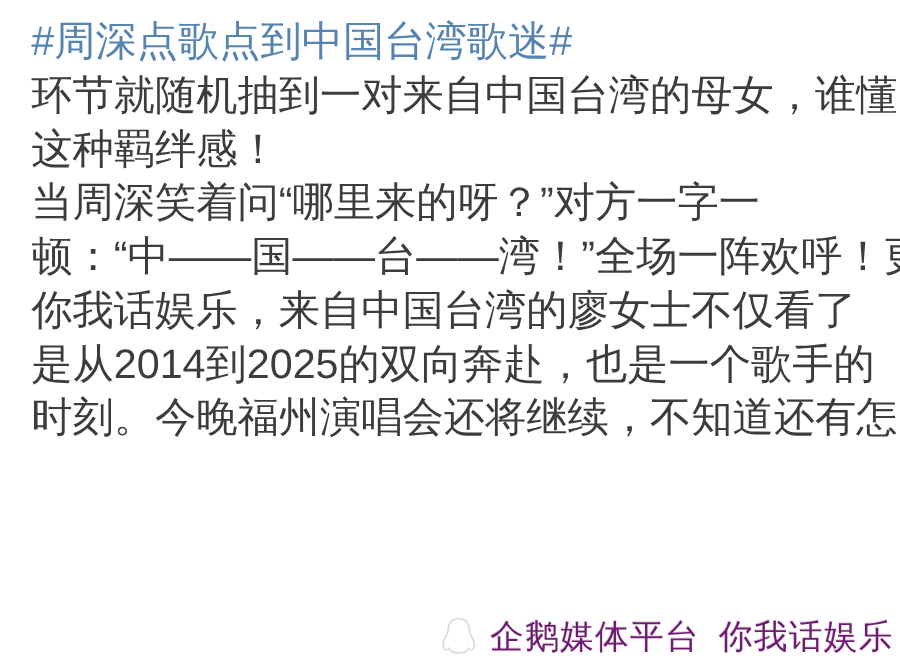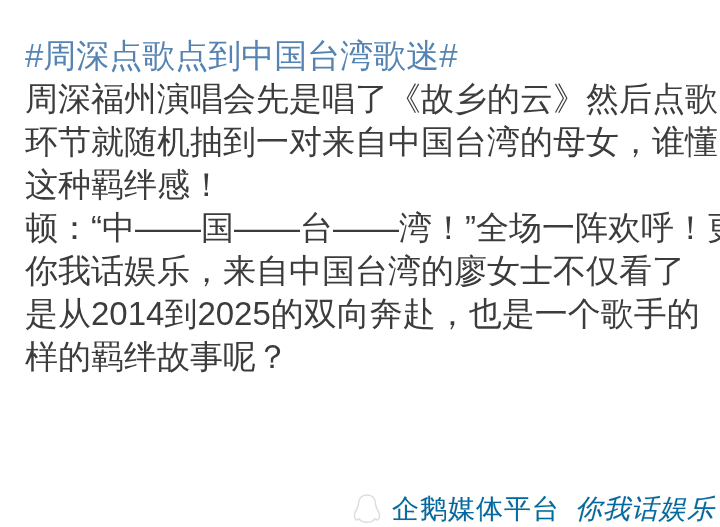--- a/index.html
+++ b/index.html
@@ -20,60 +20,58 @@
     font-size: 33px;
     line-height: 43px;
     color: #3c3c3c;
   }
   .line {
     white-space: nowrap;
   }
   .hashtag {
     color: #5584b3;
     cursor: pointer;
-    margin-top: 23px;
   }
   .watermark {
     position: absolute;
     right: 5px;
     bottom: 1px;
     display: flex;
     align-items: center;
     gap: 9px;
     font-size: 27px;
     line-height: 32px;
-    color: #0369a1;
+    color: #701a75;
     text-shadow: 0.5px 0.5px 0 #f7f6f4, -0.5px -0.5px 0 #dbd9d4;
     letter-spacing: 1px;
     white-space: nowrap;
   }
   .watermark .penguin {
     width: 32px;
     height: 34px;
     display: block;
   }
   .wm-account {
     margin-left: 6px;
-    font-style: italic;
   }
 </style>
 </head>
 <body>
 
 <div class="page">
 
   <div class="text-block">
     <div class="line hashtag">#周深点歌点到中国台湾歌迷#</div>
-    <div class="line">周深福州演唱会先是唱了《故乡的云》然后点歌</div>
     <div class="line">环节就随机抽到一对来自中国台湾的母女，谁懂</div>
     <div class="line">这种羁绊感！</div>
+    <div class="line">当周深笑着问“哪里来的呀？”对方一字一</div>
     <div class="line">顿：“中——国——台——湾！”全场一阵欢呼！更</div>
     <div class="line">你我话娱乐，来自中国台湾的廖女士不仅看了</div>
     <div class="line">是从2014到2025的双向奔赴，也是一个歌手的</div>
-    <div class="line">样的羁绊故事呢？</div>
+    <div class="line">时刻。今晚福州演唱会还将继续，不知道还有怎</div>
   </div>
 
   <div class="watermark">
     <span>
       <svg class="penguin" viewBox="0 0 34 36" xmlns="http://www.w3.org/2000/svg">
         <path d="M17 3 C11 3 8 7.5 8 12.5 C8 14.5 7.2 16.5 5.8 18.8 C3.8 22 3 26.5 4.6 28.6 C5.7 30 7.6 29.8 8.8 28.4 C9.9 30.8 12.9 32.2 17 32.2 C21.1 32.2 24.1 30.8 25.2 28.4 C26.4 29.8 28.3 30 29.4 28.6 C31 26.5 30.2 22 28.2 18.8 C26.8 16.5 26 14.5 26 12.5 C26 7.5 23 3 17 3 Z" fill="rgba(255,255,255,0.5)" stroke="#e0deda" stroke-width="1.6"></path>
       </svg>
     </span>
     <span class="wm-platform">企鹅媒体平台</span>
     <span class="wm-account">你我话娱乐</span>

